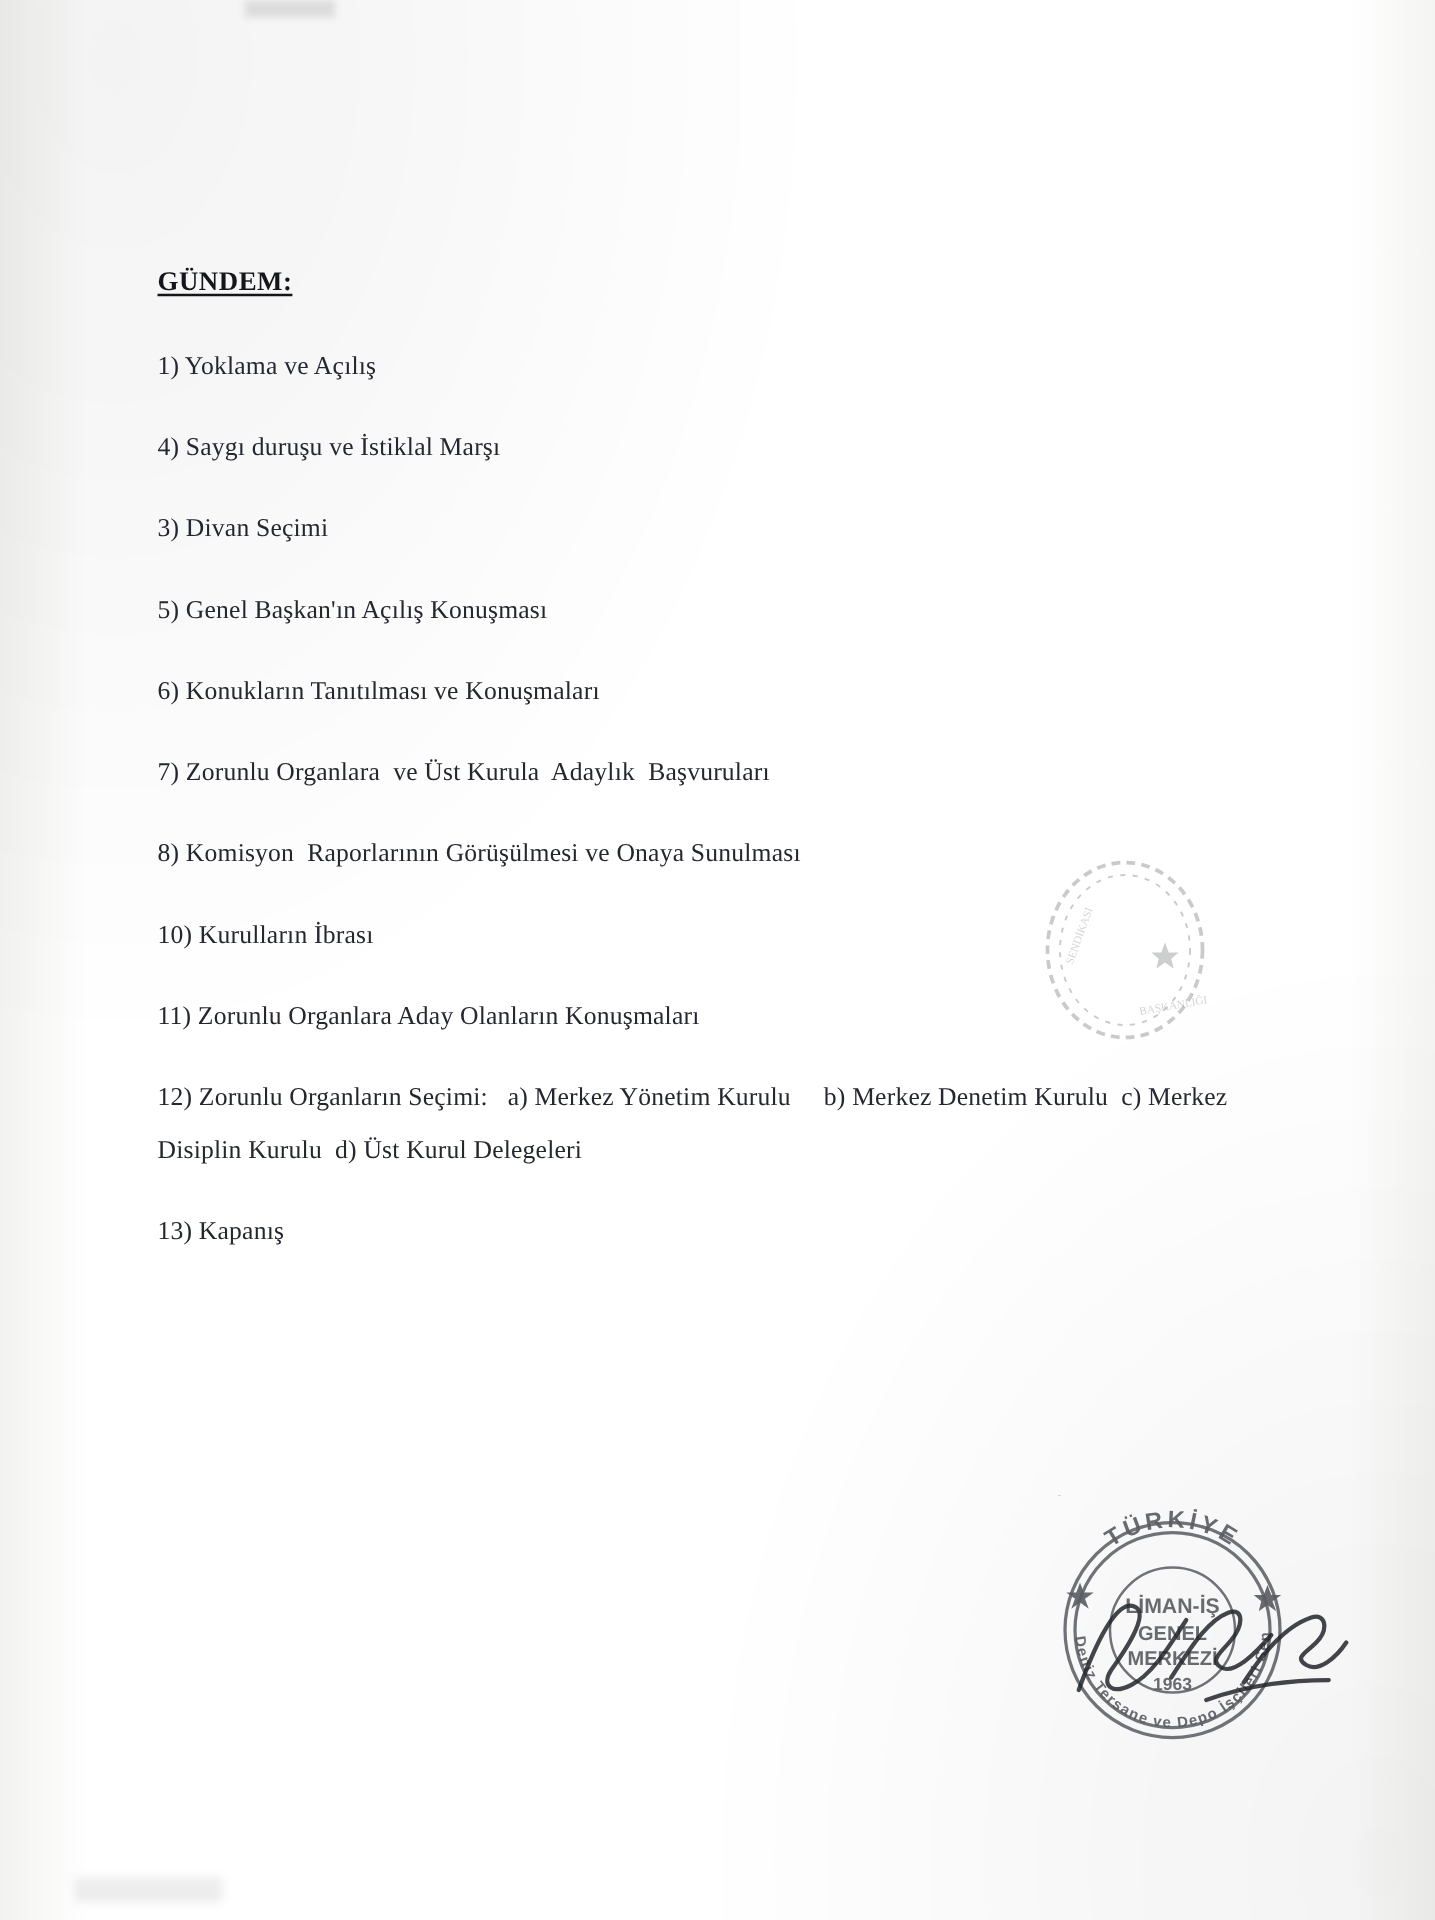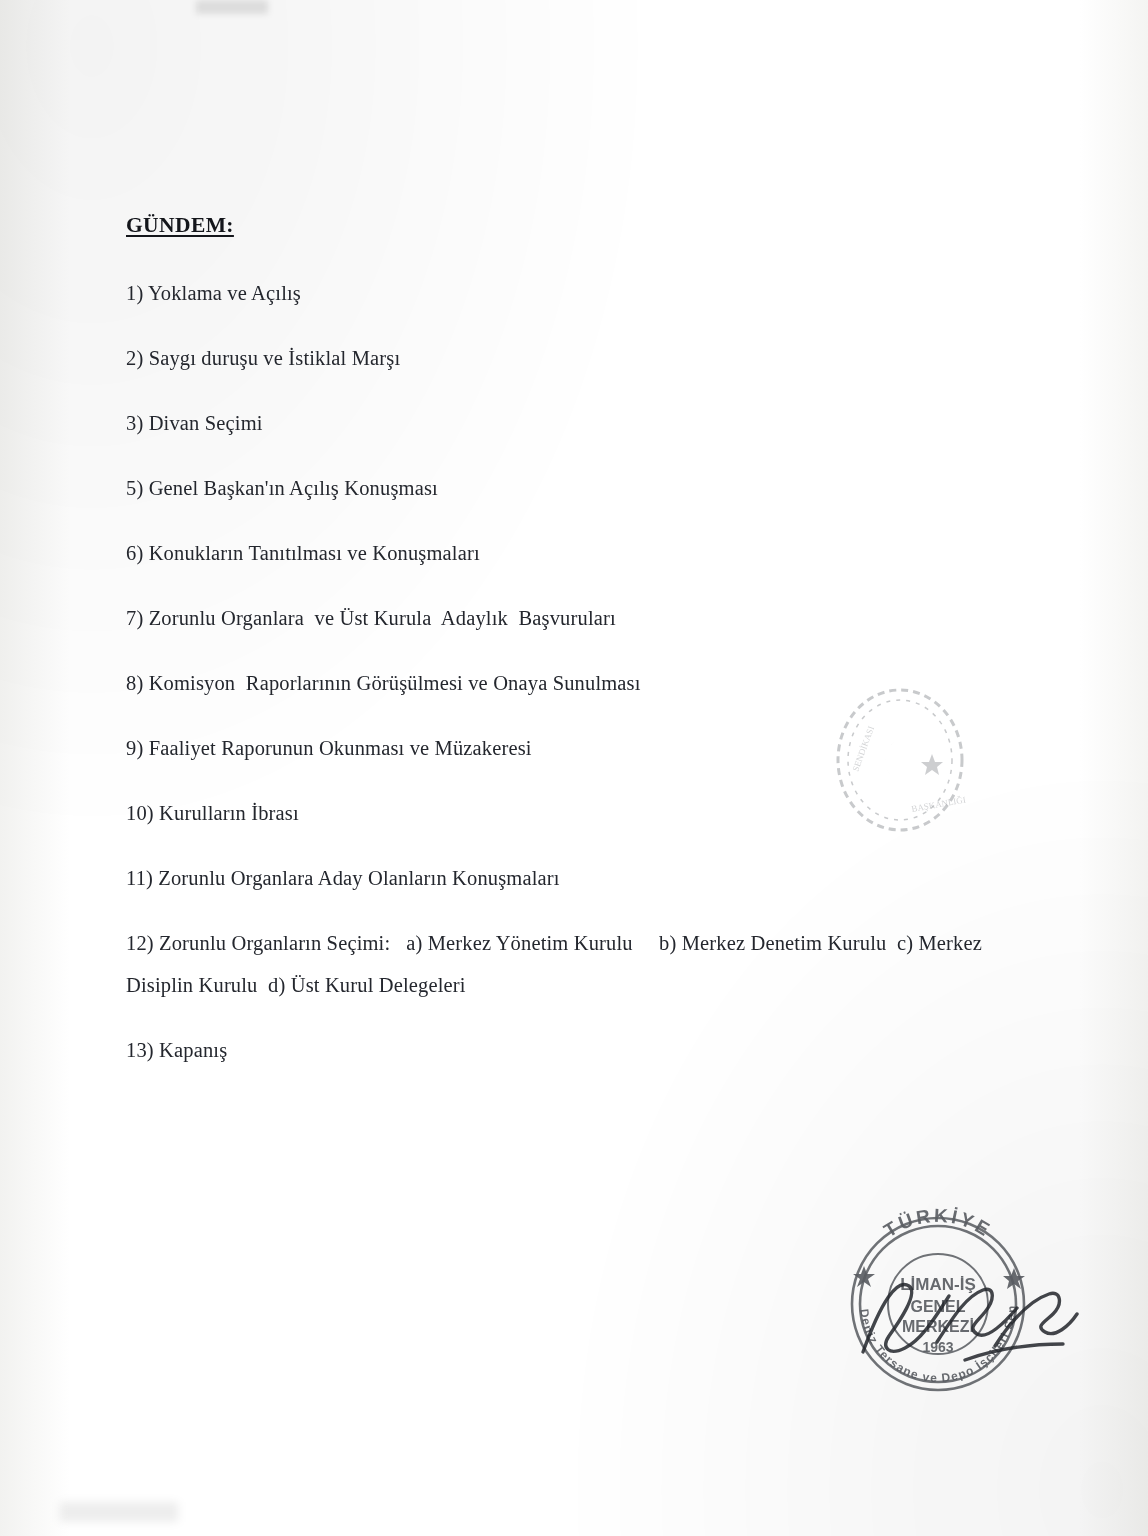--- a/index.html
+++ b/index.html
@@ -128,27 +128,26 @@
 <div class="page">
   <div class="scan-noise"></div>
   <div class="top-smudge"></div>
   <div class="bottom-smudge"></div>
 
   <div class="content">
     <h1 class="doc-title">GÜNDEM:</h1>
 
     <ul class="agenda-list">
       <li class="agenda-item">1) Yoklama ve Açılış</li>
-      <li class="agenda-item">2) Saygı duruşu ve İstiklal Marşı</li>
+      <li class="agenda-item">4) Saygı duruşu ve İstiklal Marşı</li>
       <li class="agenda-item">3) Divan Seçimi</li>
       <li class="agenda-item">5) Genel Başkan'ın Açılış Konuşması</li>
       <li class="agenda-item">6) Konukların Tanıtılması ve Konuşmaları</li>
       <li class="agenda-item">7) Zorunlu Organlara  ve Üst Kurula  Adaylık  Başvuruları</li>
       <li class="agenda-item">8) Komisyon  Raporlarının Görüşülmesi ve Onaya Sunulması</li>
-      <li class="agenda-item">9) Faaliyet Raporunun Okunması ve Müzakeresi</li>
       <li class="agenda-item">10) Kurulların İbrası</li>
       <li class="agenda-item">11) Zorunlu Organlara Aday Olanların Konuşmaları</li>
       <li class="agenda-item">12) Zorunlu Organların Seçimi:   a) Merkez Yönetim Kurulu     b) Merkez Denetim Kurulu  c) Merkez Disiplin Kurulu  d) Üst Kurul Delegeleri</li>
       <li class="agenda-item">13) Kapanış</li>
     </ul>
   </div>
 
   <div class="stamp-faded">
     <svg viewBox="0 0 160 168" xmlns="http://www.w3.org/2000/svg">
       <g stroke="#3a3f47" fill="none" opacity="0.55">

